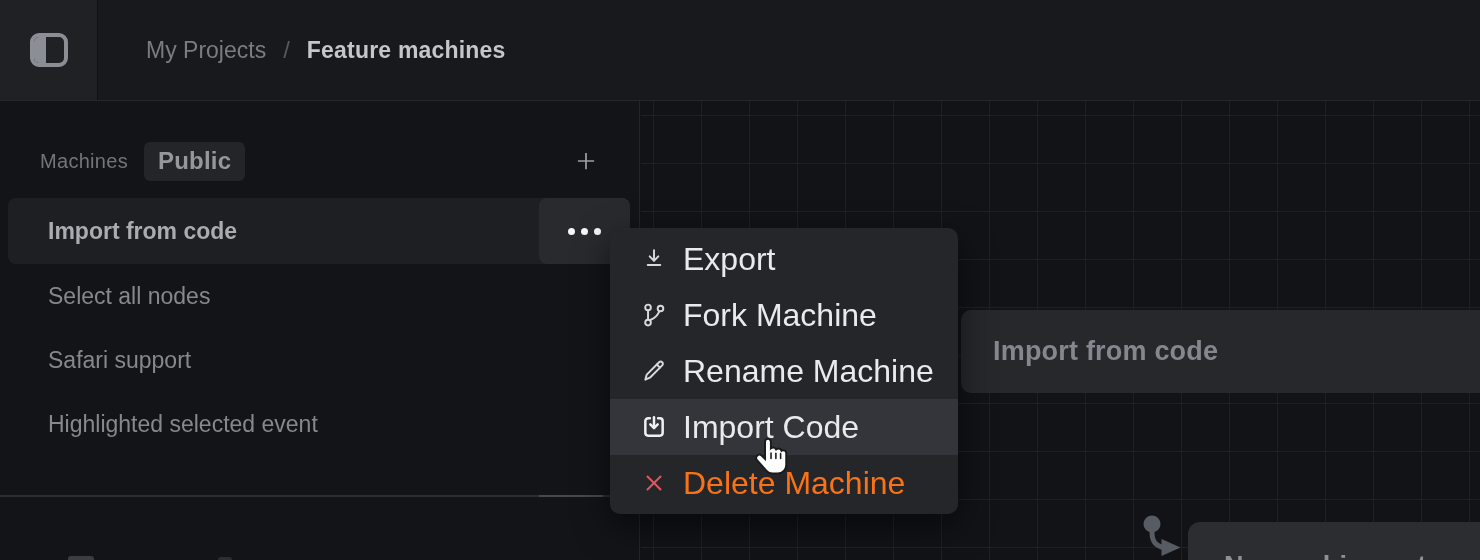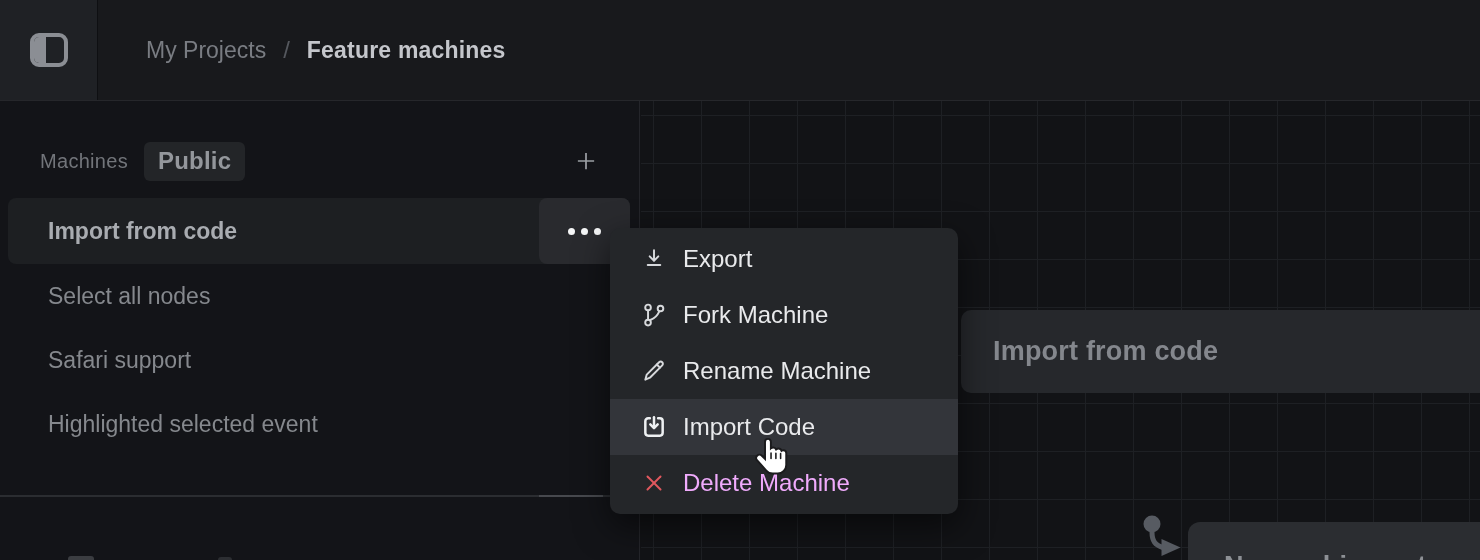--- a/index.html
+++ b/index.html
@@ -52,23 +52,23 @@
   .machine-header-title{font-size:27px;font-weight:600;color:#84878d;letter-spacing:.2px;}
   .empty-box{position:absolute;left:547px;top:421px;width:560px;height:130px;background:#2b2d31;
     border-radius:12px;padding:29px 0 0 36px;box-sizing:border-box;}
   .empty-box-text{font-size:27px;font-weight:700;color:#8d9095;letter-spacing:.2px;}
   .initial-icon{position:absolute;left:494px;top:407px;}
 
   
   .context-menu{position:absolute;left:610px;top:228px;width:348px;background:#242629;border-radius:10px;
     padding:3px 0;box-shadow:0 12px 34px rgba(0,0,0,.55);z-index:10;}
   .menu-item{height:56px;display:flex;align-items:center;padding-left:31px;gap:16px;
-    font-size:24px;color:#e9eaec;cursor:pointer;}
+    font-size:32px;color:#e9eaec;cursor:pointer;}
   .menu-item.highlighted{background:#33353a;}
-  .menu-item.danger{color:#f0abfc;}
+  .menu-item.danger{color:#f97316;}
   .mi-icon{width:26px;height:26px;flex:0 0 26px;display:flex;align-items:center;justify-content:center;}
 
   
   .cursor{position:absolute;left:752px;top:436px;z-index:30;pointer-events:none;}
 </style>
 </head>
 <body>
 
 <div class="topbar">
   <div class="toggle-cell">

